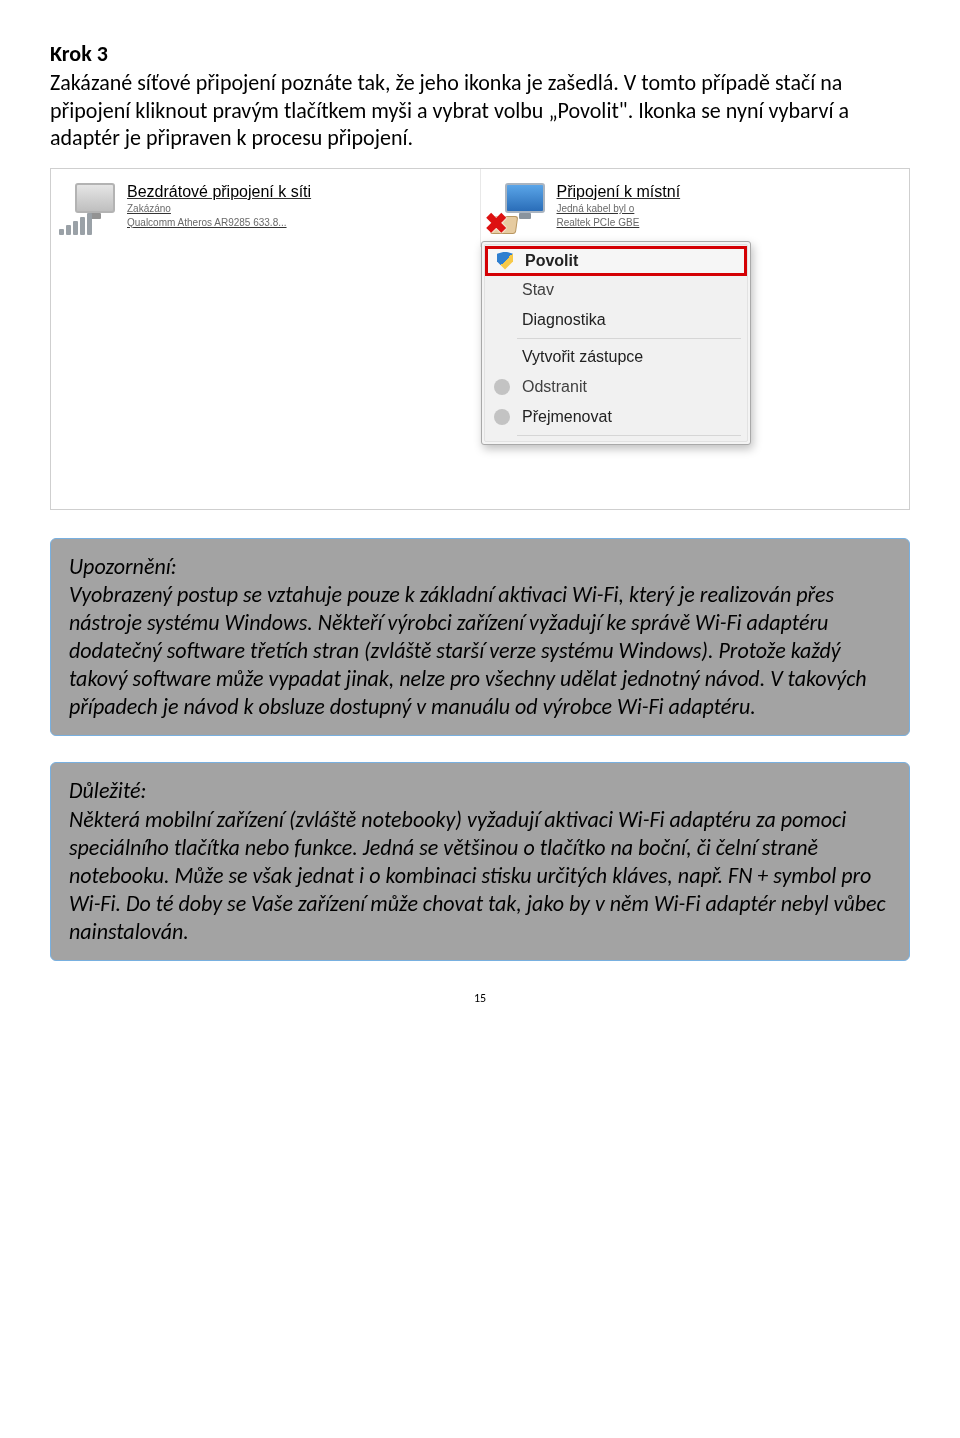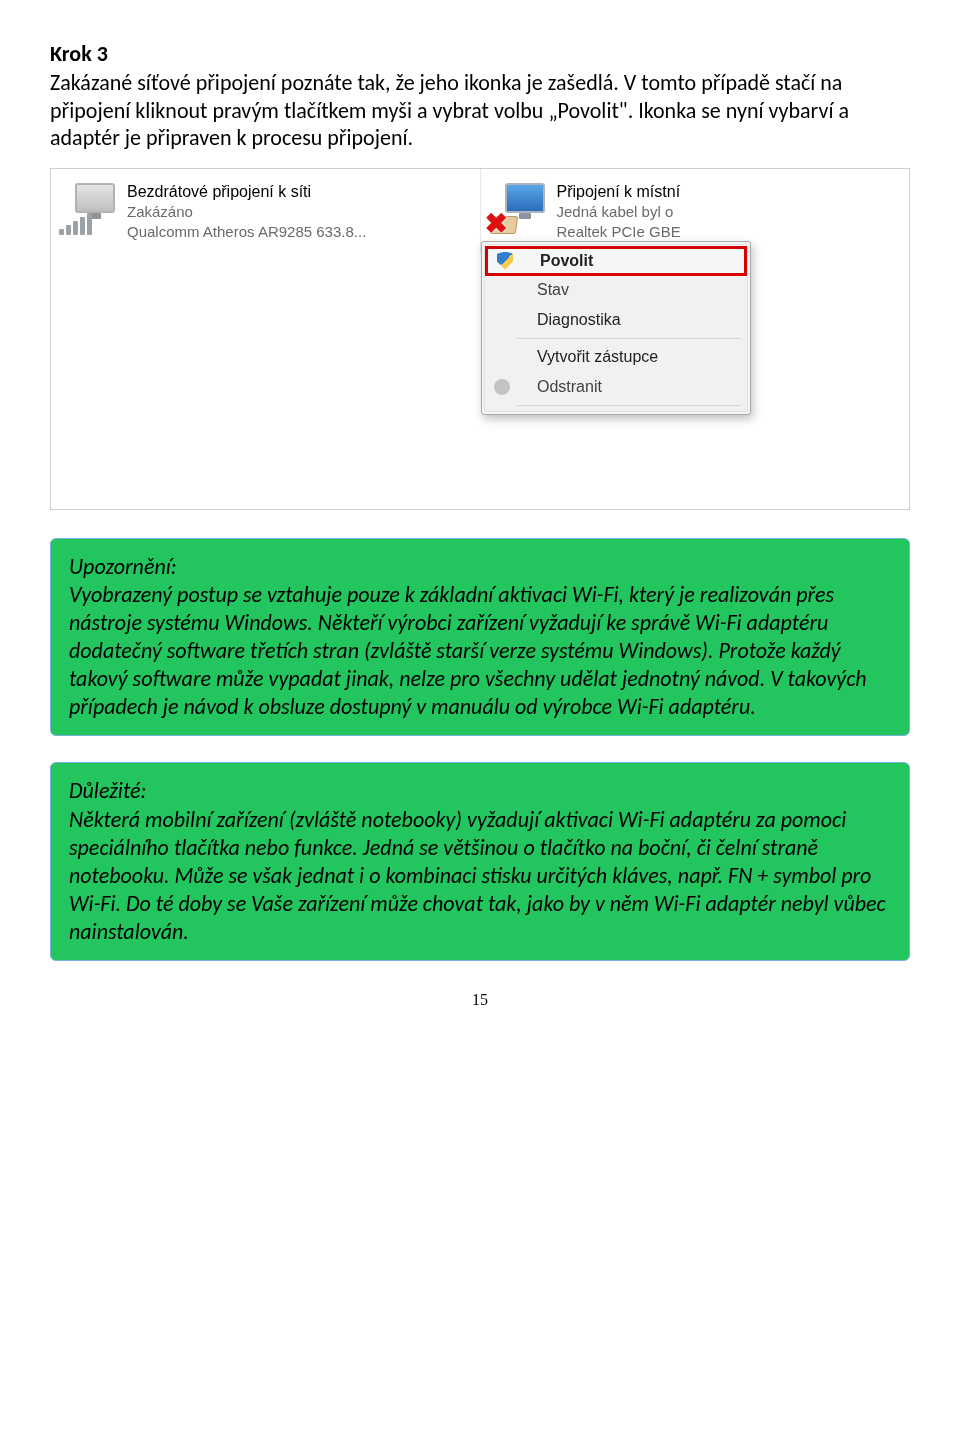--- a/index.html
+++ b/index.html
@@ -84,23 +84,23 @@
   .red-x {
     position: absolute;
     bottom: -2px; left: -4px;
     width: 26px; height: 26px;
     color: #d11;
     font-weight: bold;
     font-size: 28px;
     line-height: 22px;
     text-shadow: 0 0 2px #fff, 0 0 2px #fff;
   }
-  .adapter-text { line-height: 1.35; padding-top: 2px; }
+  .adapter-text { line-height: 1.35; padding-top: 2px; text-decoration: underline; }
   .adapter-title { color: #000; }
-  .adapter-sub { color: #6a6a6a; font-size: 15px; }
+  .adapter-sub { color: #6a6a6a; font-size: 10px; }
   .context-menu {
     position: absolute;
     top: 72px;
     left: 430px;
     width: 270px;
     background: #f4f4f4;
     border: 1px solid #a9a9a9;
     border-radius: 3px;
     box-shadow: 2px 4px 10px rgba(0,0,0,.25);
     padding: 2px;
@@ -110,21 +110,21 @@
     background: #f1f1f1;
     border: 1px solid #e2e2e2;
     border-radius: 2px;
     padding: 2px 0;
   }
   .menu-item {
     display: flex;
     align-items: center;
     height: 30px;
     padding: 0 10px 0 6px;
-    gap: 24px;
+    gap: 9px;
     color: #222;
   }
   .menu-item.disabled { color: #404040; }
   .menu-item.highlight {
     border: 3px solid #d40004;
     font-weight: bold;
     background: #f6f6f6;
     margin: -1px 0;
   }
   .menu-sep { height: 1px; background: #d6d6d6; margin: 3px 6px 3px 32px; }
@@ -146,33 +146,32 @@
     content: "";
     position: absolute; inset: 0;
     background:
       linear-gradient(135deg,#2e7fd0 50%,#f7c948 50%);
     clip-path: polygon(50% 0,100% 12%,100% 55%,50% 100%,0 55%,0 12%);
     border-radius: 2px;
   }
   .screenshot-wrap { position: relative; height: 340px; }
   .callout {
     border: 1px solid #78b0e0;
-    background: #22c55e;
+    background: #a3a3a3;
     border-radius: 6px;
     padding: 14px 18px;
     margin-bottom: 26px;
     font-style: italic;
     line-height: 1.28;
   }
   .callout .label { font-weight: normal; }
   .page-num {
     text-align: center;
-    font-size: 16px;
+    font-size: 12px;
     margin-top: 30px;
-    font-family: Liberation Serif, serif;
   }
 </style>
 </head>
 <body>
 
 <div class="heading">Krok 3</div>
 <div class="intro">Zakázané síťové připojení poznáte tak, že jeho ikonka je zašedlá. V tomto případě stačí na připojení kliknout pravým tlačítkem myši a vybrat volbu „Povolit". Ikonka se nyní vybarví a adaptér je připraven k procesu připojení.</div>
 
 <div class="screenshot">
   <div class="screenshot-wrap">
@@ -228,20 +227,26 @@
         <div class="menu-item">
           <span class="menu-icon-slot"></span>
           <span>Vytvořit zástupce</span>
         </div>
         <div class="menu-item disabled">
           <span class="menu-icon-slot">
               <span class="icon-gray"></span>
             </span>
           <span>Odstranit</span>
         </div>
+        <div class="menu-item">
+          <span class="menu-icon-slot">
+              <span class="icon-gray"></span>
+            </span>
+          <span>Přejmenovat</span>
+        </div>
         <div class="menu-sep"></div>
       </div>
     </div>
   </div>
 </div>
 
 <div class="callout">
   <span class="label">Upozornění:</span><br>
   <span>Vyobrazený postup se vztahuje pouze k základní aktivaci Wi-Fi, který je realizován přes nástroje systému Windows. Někteří výrobci zařízení vyžadují ke správě Wi-Fi adaptéru dodatečný software třetích stran (zvláště starší verze systému Windows). Protože každý takový software může vypadat jinak, nelze pro všechny udělat jednotný návod. V takových případech je návod k obsluze dostupný v manuálu od výrobce Wi-Fi adaptéru.</span>
 </div>

